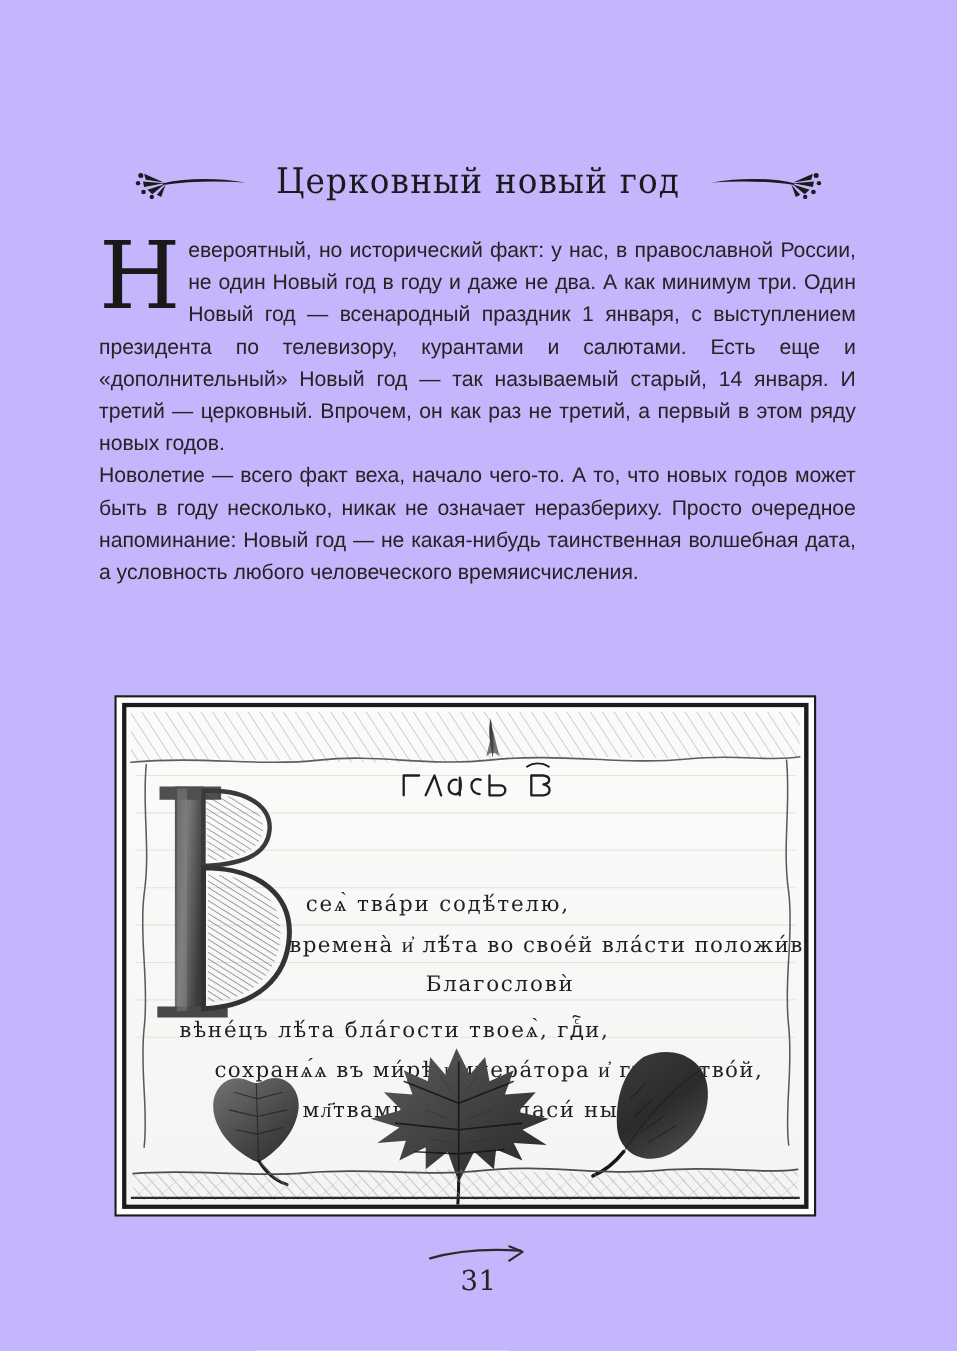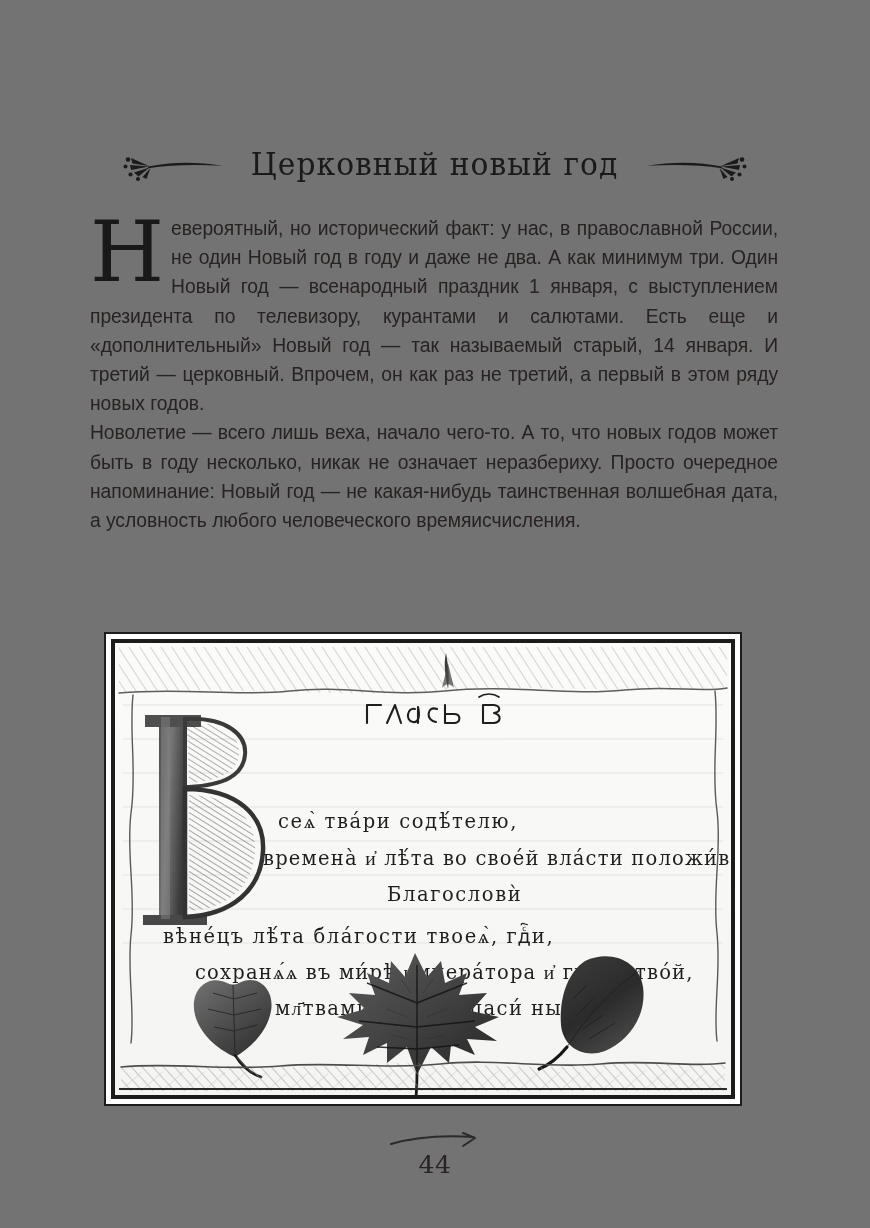--- a/index.html
+++ b/index.html
@@ -12,21 +12,21 @@
     height: 1228px;
     position: relative;
     overflow: hidden;
     font-family: "Liberation Sans", sans-serif;
     color: #231f20;
   }
 
   .page {
     position: absolute;
     inset: 0;
-    background: #737373;
+    background: #c4b5fd;
   }
 
   
   .title-block {
     position: absolute;
     left: 0;
     top: 136px;
     width: 870px;
     height: 62px;
     display: flex;
@@ -170,21 +170,21 @@
           <path d="M15 28.5 L30.5 23.5 L19.5 32.5 Z"></path>
           <path d="M23.5 33 L31.5 24 L27.5 35 Z"></path>
         </g>
         <path d="M29 22.5 C52 17.5, 78 17.5, 104 21.8 C78 20.2, 52 20.6, 29 24.2 Z" fill="#1b1b1b"></path>
       </g>
     </svg>
   </div>
 
   <div class="body-col">
     <p class="para dropcap-para"><span class="dropcap">Н</span><span>евероятный, но исторический факт: у нас, в православной России, не один Новый год в году и даже не два. А как минимум три. Один Новый год — всенародный праздник 1 января, с выступлением президента по телевизору, курантами и салютами. Есть еще и «дополнительный» Новый год — так называемый старый, 14 января. И третий — церковный. Впрочем, он как раз не третий, а первый в этом ряду новых годов.</span></p>
-    <p class="para">Новолетие — всего лишь веха, начало чего-то. А то, что новых годов может быть в году несколько, никак не означает неразбериху. Просто очередное напоминание: Новый год — не какая-нибудь таинственная волшебная дата, а условность любого человеческого времяисчисления.</p>
+    <p class="para">Новолетие — всего факт веха, начало чего-то. А то, что новых годов может быть в году несколько, никак не означает неразбериху. Просто очередное напоминание: Новый год — не какая-нибудь таинственная волшебная дата, а условность любого человеческого времяисчисления.</p>
   </div>
 
   <div class="illus-wrap">
     <div class="frame-outer"></div>
     <div class="frame-inner"></div>
 
     <svg class="illus-svg" viewBox="0 0 616 452">
       <defs>
         <linearGradient id="paperGrad" x1="0" y1="0" x2="0" y2="1">
           <stop offset="0%" stop-color="#fbfbfa"></stop>
@@ -340,16 +340,16 @@
         <line x1="4" y1="446" x2="612" y2="446" stroke="#2a2a2a" stroke-width="2"></line>
       </g>
     </svg>
   </div>
 
   <div class="footer">
     <svg class="foot-arrow" viewBox="0 0 92 22">
       <path d="M2 12 C26 5, 54 3, 84 5" fill="none" stroke="#2b2b2b" stroke-width="2" stroke-linecap="round"></path>
       <path d="M74 1 L86 6 L74 14" fill="none" stroke="#2b2b2b" stroke-width="2" stroke-linecap="round" stroke-linejoin="round"></path>
     </svg>
-    <div class="folio">44</div>
+    <div class="folio">31</div>
   </div>
 
 </div>
 
 </body></html>

